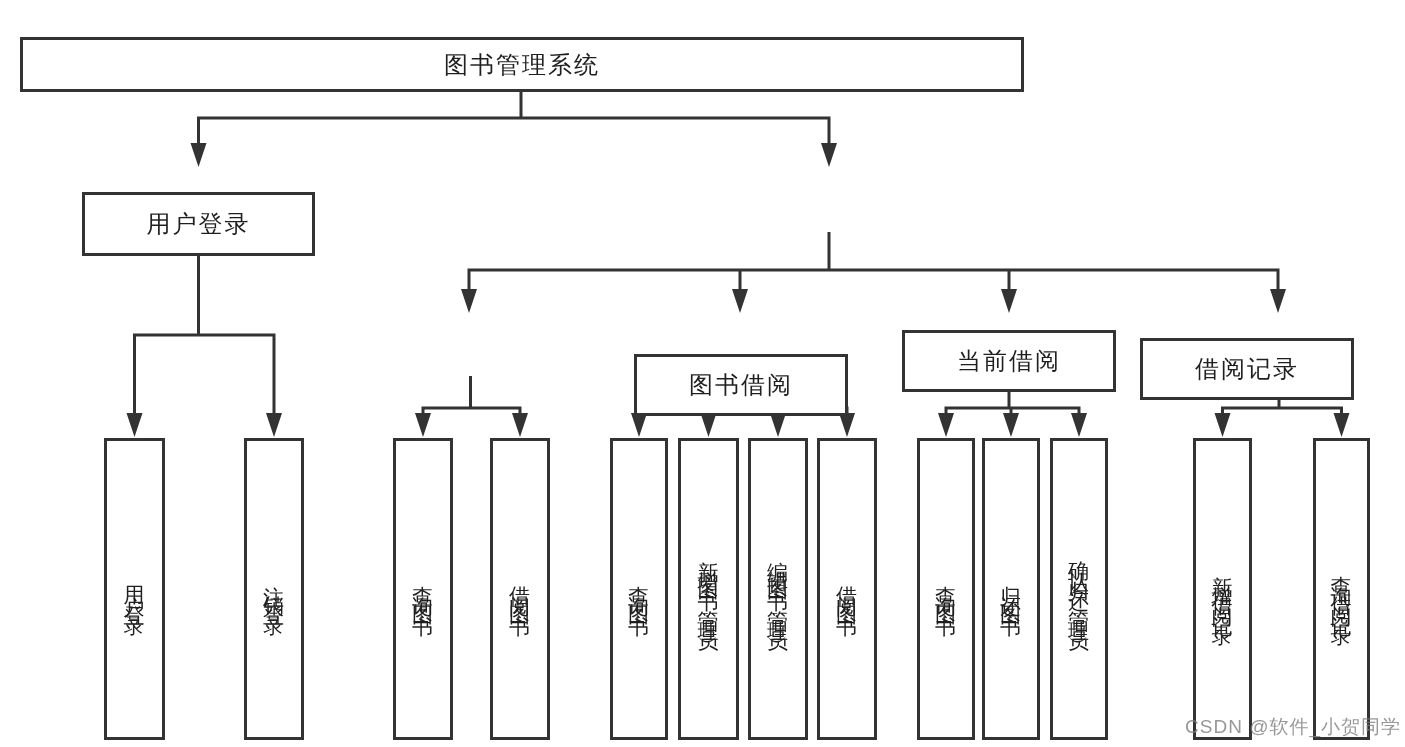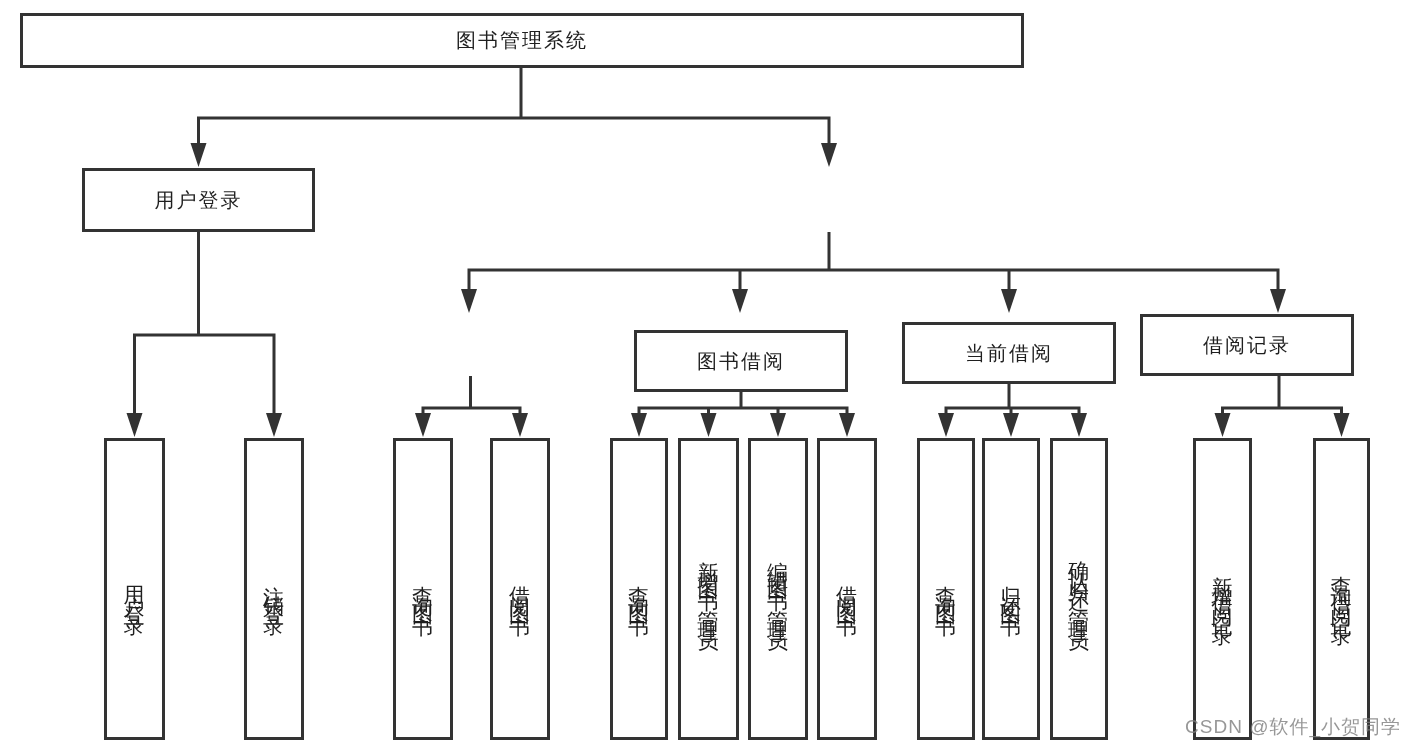--- a/index.html
+++ b/index.html
@@ -12,21 +12,21 @@
   }
   #connectors { position:absolute; left:0; top:0; width:1405px; height:747px; }
   .box {
     position:absolute;
     box-sizing:border-box;
     border:3px solid #333333;
     background:#ffffff;
     color:#1f1f1f;
     display:flex; align-items:center; justify-content:center;
   }
-  .box.h { font-size:20px; letter-spacing:2px; white-space:nowrap; }
+  .box.h { font-size:24px; letter-spacing:2px; white-space:nowrap;margin-top:24px; }
   .vtext {
     writing-mode:vertical-rl;
     text-orientation:mixed;
     font-size:21px;
     letter-spacing:10px;
     line-height:1;
     white-space:nowrap;
   }
   #watermark {
     position:absolute;
@@ -82,21 +82,21 @@
       <path class="cline" d="M1279 376 V408 M1221 408 H1343 M1222.5 408 V414 M1341.5 408 V414"></path>
       <path class="chead" d="M1214.5 413 H1230.5 L1222.5 437 Z M1333.5 413 H1349.5 L1341.5 437 Z"></path>
     </g>
   </svg>
 
   <div class="box h" style="left:20px;top:13px;width:1004px;height:55px">图书管理系统</div>
 
   <div class="box h" style="left:82px;top:168px;width:233px;height:64px">用户登录</div>
 
   <div class="box h" style="left:634px;top:330px;width:214px;height:62px">图书借阅</div>
-  <div class="box h" style="left:902px;top:322px;width:214px;height:62px">当前借阅</div>
+  <div class="box h" style="left:902px;top:306px;width:214px;height:62px">当前借阅</div>
   <div class="box h" style="left:1140px;top:314px;width:214px;height:62px">借阅记录</div>
 
   <div class="box v" style="left:104px;top:438px;width:61px;height:302px">
     <span class="vtext">用户登录</span>
   </div>
   <div class="box v" style="left:244px;top:438px;width:60px;height:302px">
     <span class="vtext">注销登录</span>
   </div>
 
   <div class="box v" style="left:393px;top:438px;width:60px;height:302px">

